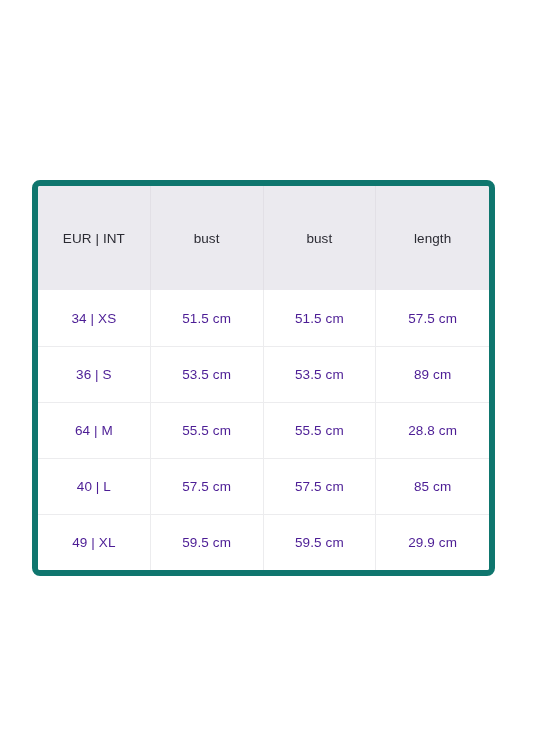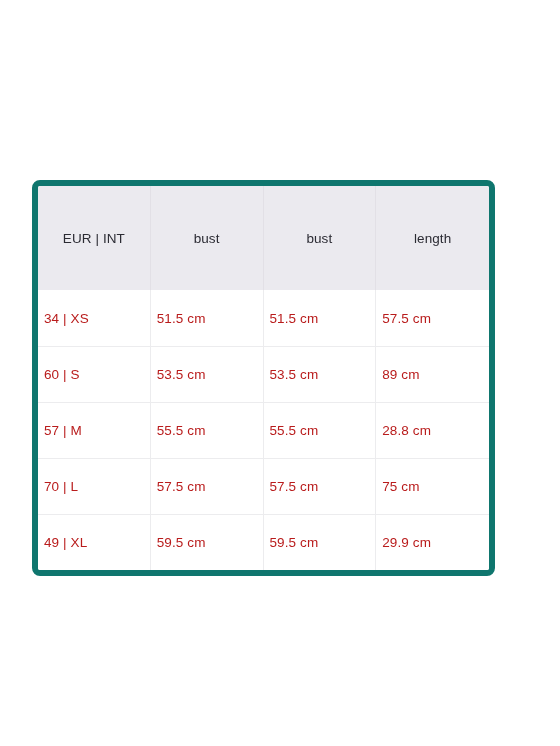--- a/index.html
+++ b/index.html
@@ -54,25 +54,25 @@
     box-sizing: border-box;
   }
   table.size-chart thead tr th:last-child {
     border-right: none;
     text-align: center;
   }
 
   table.size-chart tbody tr td {
     height: 56px;
     padding: 0 6px;
-    text-align: left;
+    text-align: center;
     vertical-align: middle;
     font-size: 13.5px;
     font-weight: 400;
-    color: #b91c1c;
+    color: #4c1d95;
     letter-spacing: 0.1px;
     background: #ffffff;
     border-top: 1px solid #ececee;
     border-right: 1px solid #ececee;
     box-sizing: border-box;
   }
   table.size-chart tbody tr td:last-child {
     border-right: none;
   }
   table.size-chart tbody tr:first-child td {
@@ -95,36 +95,36 @@
         </tr>
       </thead>
       <tbody>
         <tr>
           <td>34 | XS</td>
           <td>51.5 cm</td>
           <td>51.5 cm</td>
           <td>57.5 cm</td>
         </tr>
         <tr>
-          <td>60 | S</td>
+          <td>36 | S</td>
           <td>53.5 cm</td>
           <td>53.5 cm</td>
           <td>89 cm</td>
         </tr>
         <tr>
-          <td>57 | M</td>
+          <td>64 | M</td>
           <td>55.5 cm</td>
           <td>55.5 cm</td>
           <td>28.8 cm</td>
         </tr>
         <tr>
-          <td>70 | L</td>
+          <td>40 | L</td>
           <td>57.5 cm</td>
           <td>57.5 cm</td>
-          <td>75 cm</td>
+          <td>85 cm</td>
         </tr>
         <tr>
           <td>49 | XL</td>
           <td>59.5 cm</td>
           <td>59.5 cm</td>
           <td>29.9 cm</td>
         </tr>
       </tbody>
     </table>
   </div>

